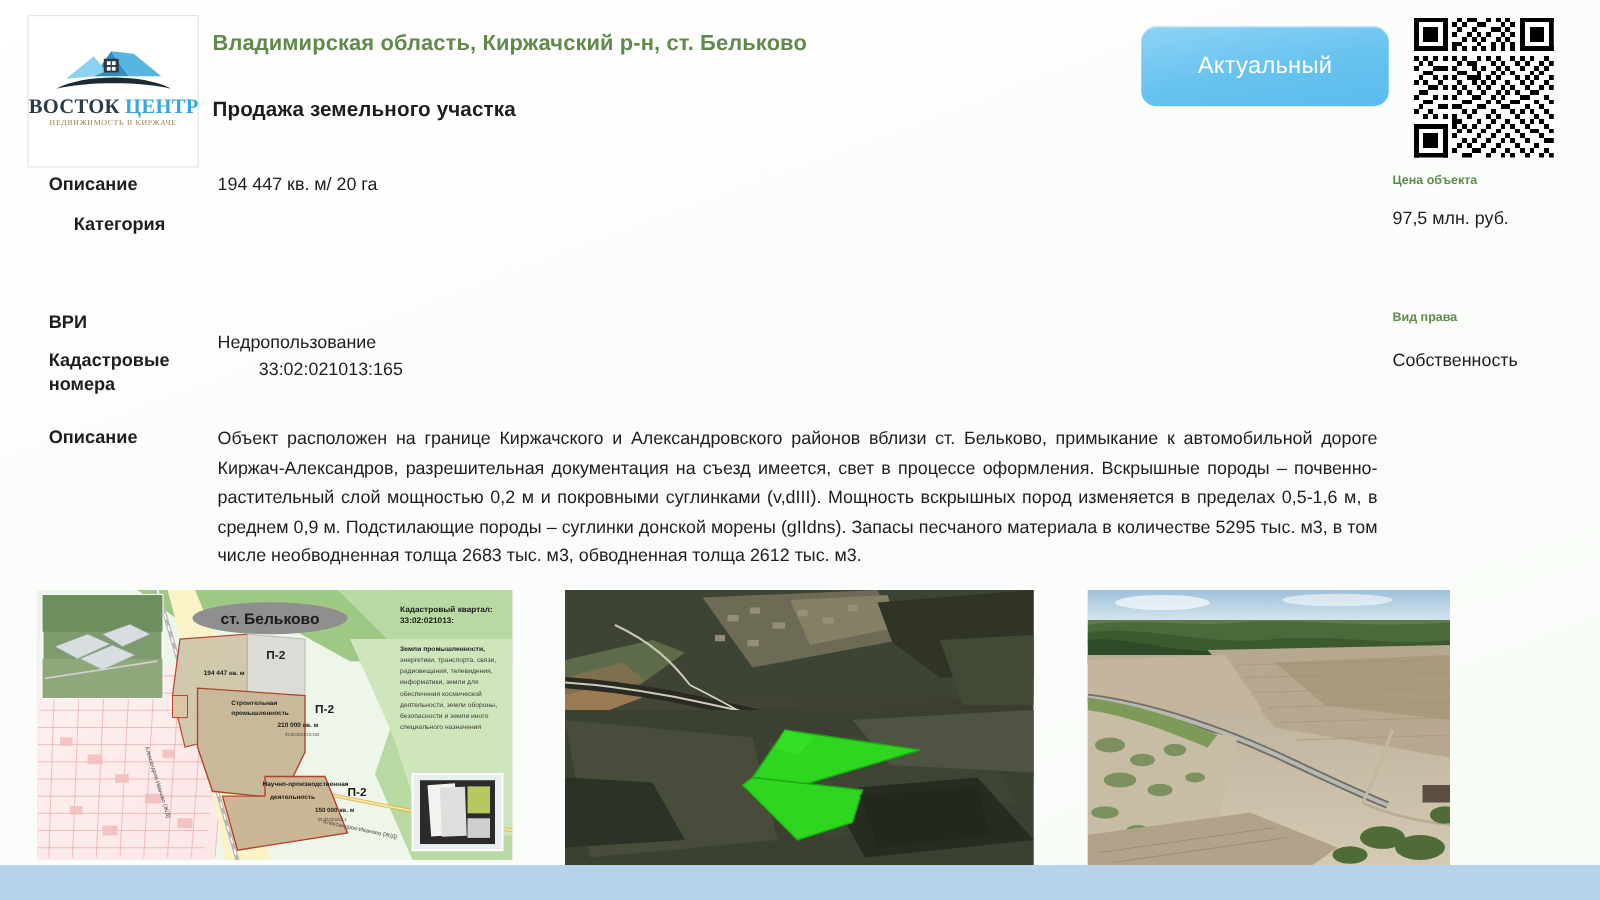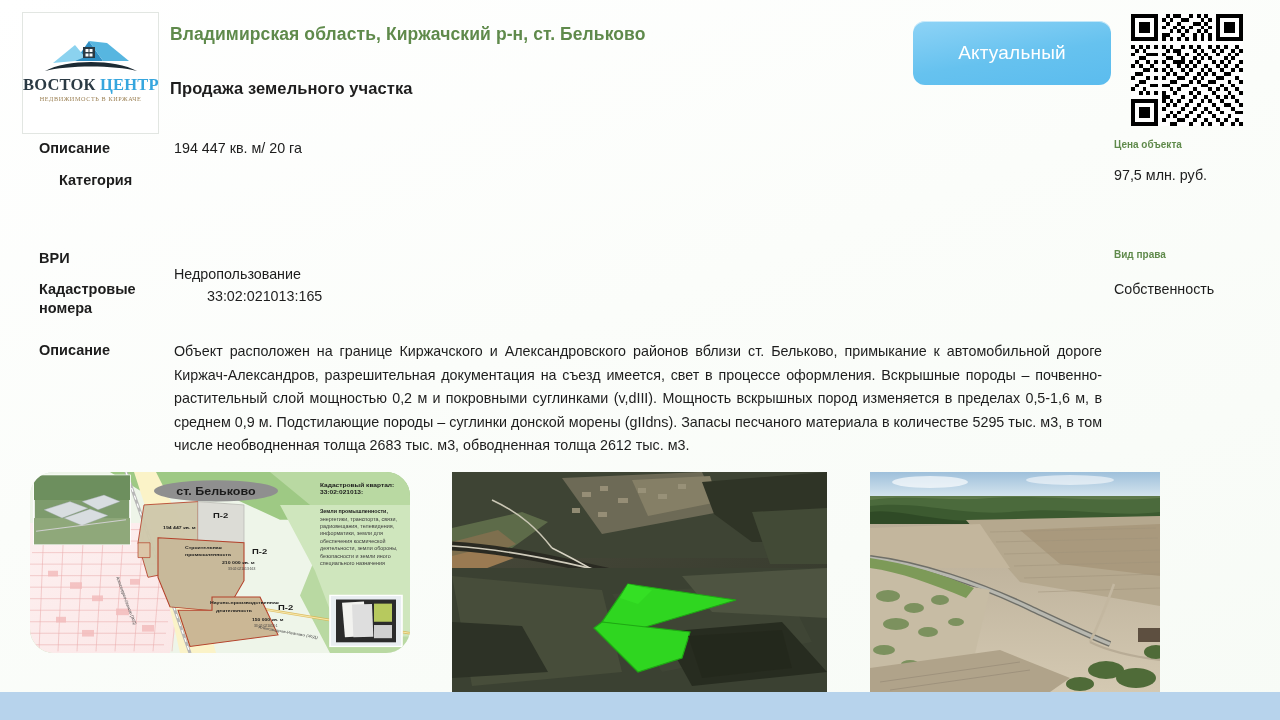--- a/index.html
+++ b/index.html
@@ -181,21 +181,21 @@
   #price-val  { top: 167px; }
   #right-head { top: 249px; }
   #right-val  { top: 281px; }
 
   
   .photo {
     position: absolute;
     overflow: hidden;
     background: #dfe6e0;
   }
-  #photo-map   { left: 30px;  top: 472px; width: 380px; height: 181px; border-radius: 24px; }
+  #photo-map   { left: 30px;  top: 472px; width: 380px; height: 216px; }
   #photo-aerial{ left: 452px; top: 472px; width: 375px; height: 220px; }
   #photo-field { left: 870px; top: 472px; width: 290px; height: 220px; }
 
   .photo svg { display: block; width: 100%; height: 100%; }
 </style>
 </head>
 <body>
 
 <div class="slide">
 

